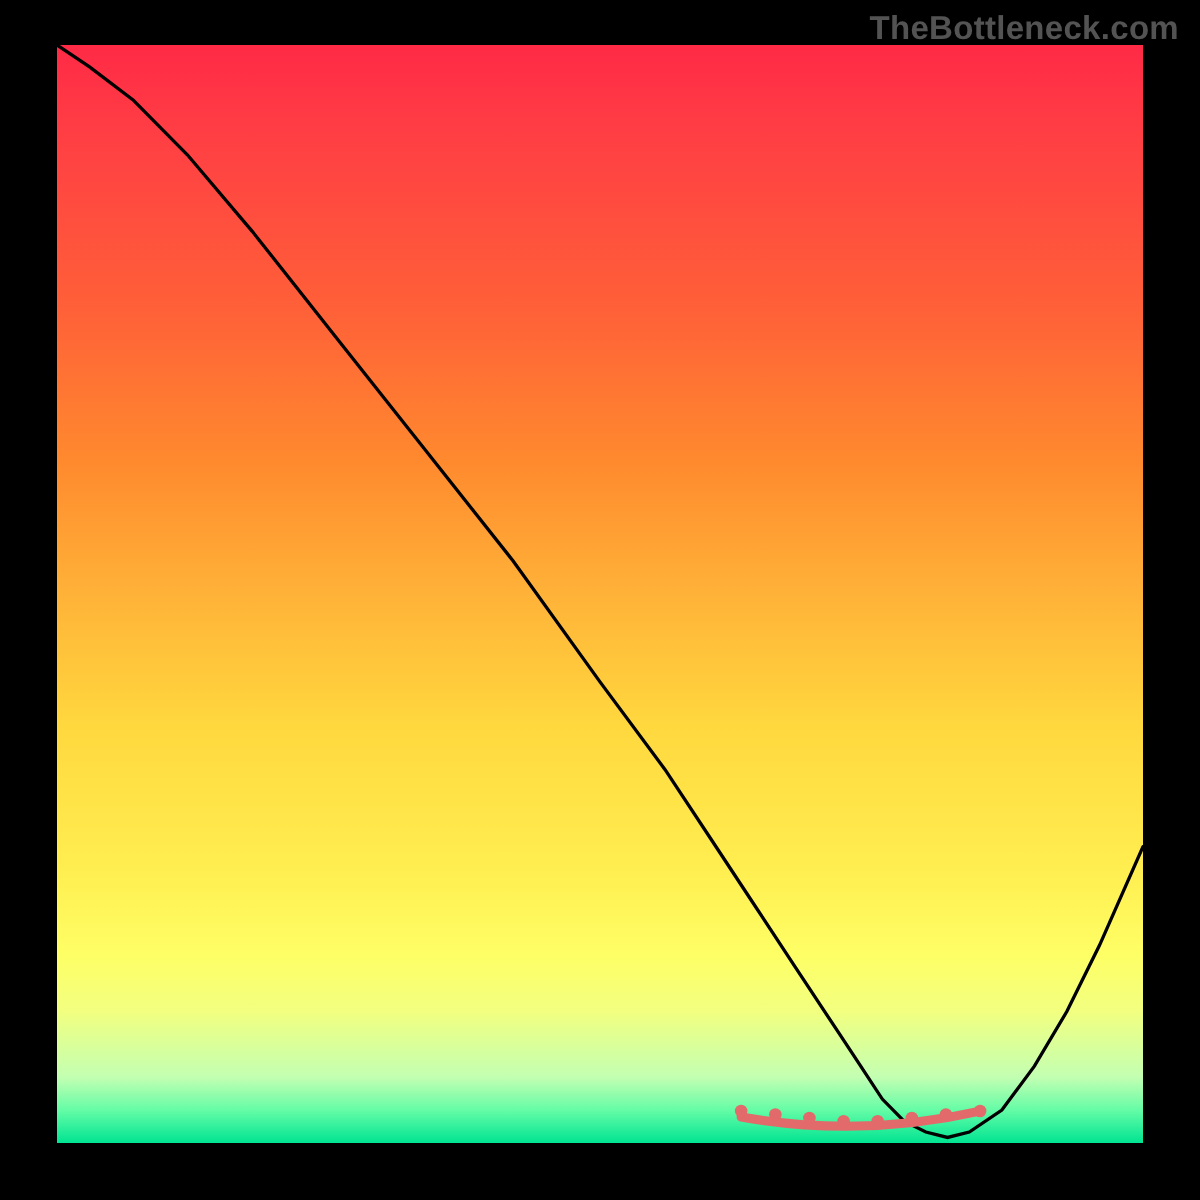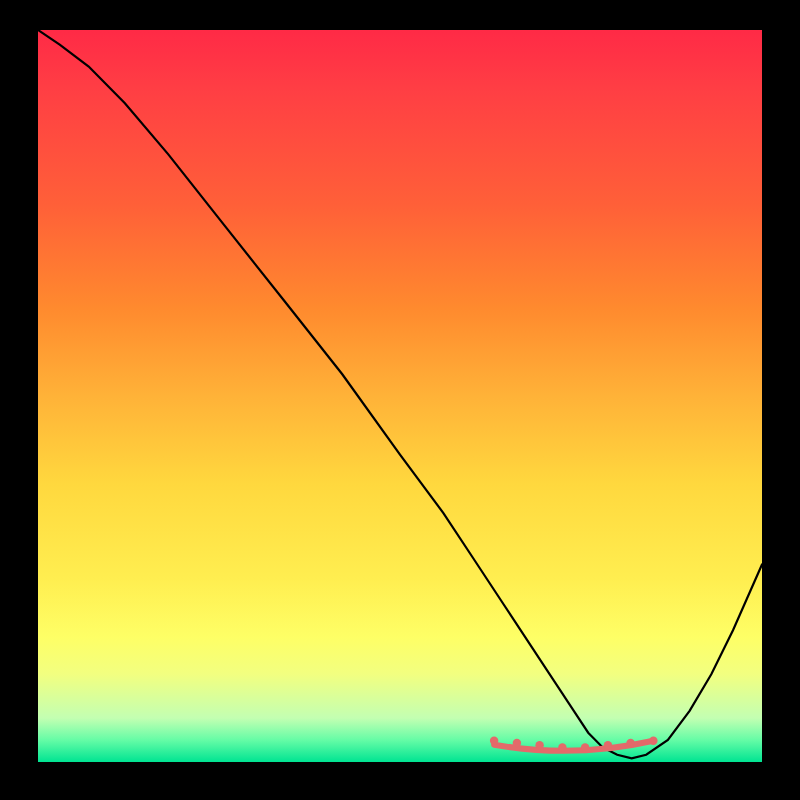--- a/index.html
+++ b/index.html
@@ -43,20 +43,21 @@
   }
   svg.overlay { position: absolute; inset: 0; }
   .curve { fill: none; stroke: #000; stroke-width: 2.2; stroke-linecap: round; }
   .dots { fill: #e36a6a; }
   .hl { fill: none; stroke: #e36a6a; stroke-width: 6; stroke-linecap: round; }
 </style>
 </head>
 <body>
 <div class="wrap">
 
+  <div class="watermark">TheBottleneck.com</div>
 
   <div class="plot">
     <div class="gradient"></div>
     <svg class="overlay" viewBox="0 0 724 732" preserveAspectRatio="none">
       <path class="curve" d="M0.0 0.0 L21.7 14.6 L50.7 36.6 L86.9 73.2 L130.3 124.4 L188.2 197.6 L246.2 270.8 L304.1 344.0 L362.0 424.6 L405.4 483.1 L434.4 527.0 L463.4 571.0 L492.3 614.9 L521.3 658.8 L535.8 680.8 L550.2 702.7 L564.7 717.4 L579.2 724.7 L593.7 728.3 L608.2 724.7 L629.9 710.0 L651.6 680.8 L673.3 644.2 L695.0 600.2 L724.0 534.4 "></path>
       <path class="hl" d="M 456.1 714.7 Q 535.8 728.7 615.4 710.7"></path>
       <g class="dots">
           <circle cx="456.1" cy="710.7" r="4.2"></circle>
           <circle cx="478.9" cy="713.0" r="4.2"></circle>
           <circle cx="501.6" cy="715.3" r="4.2"></circle>

